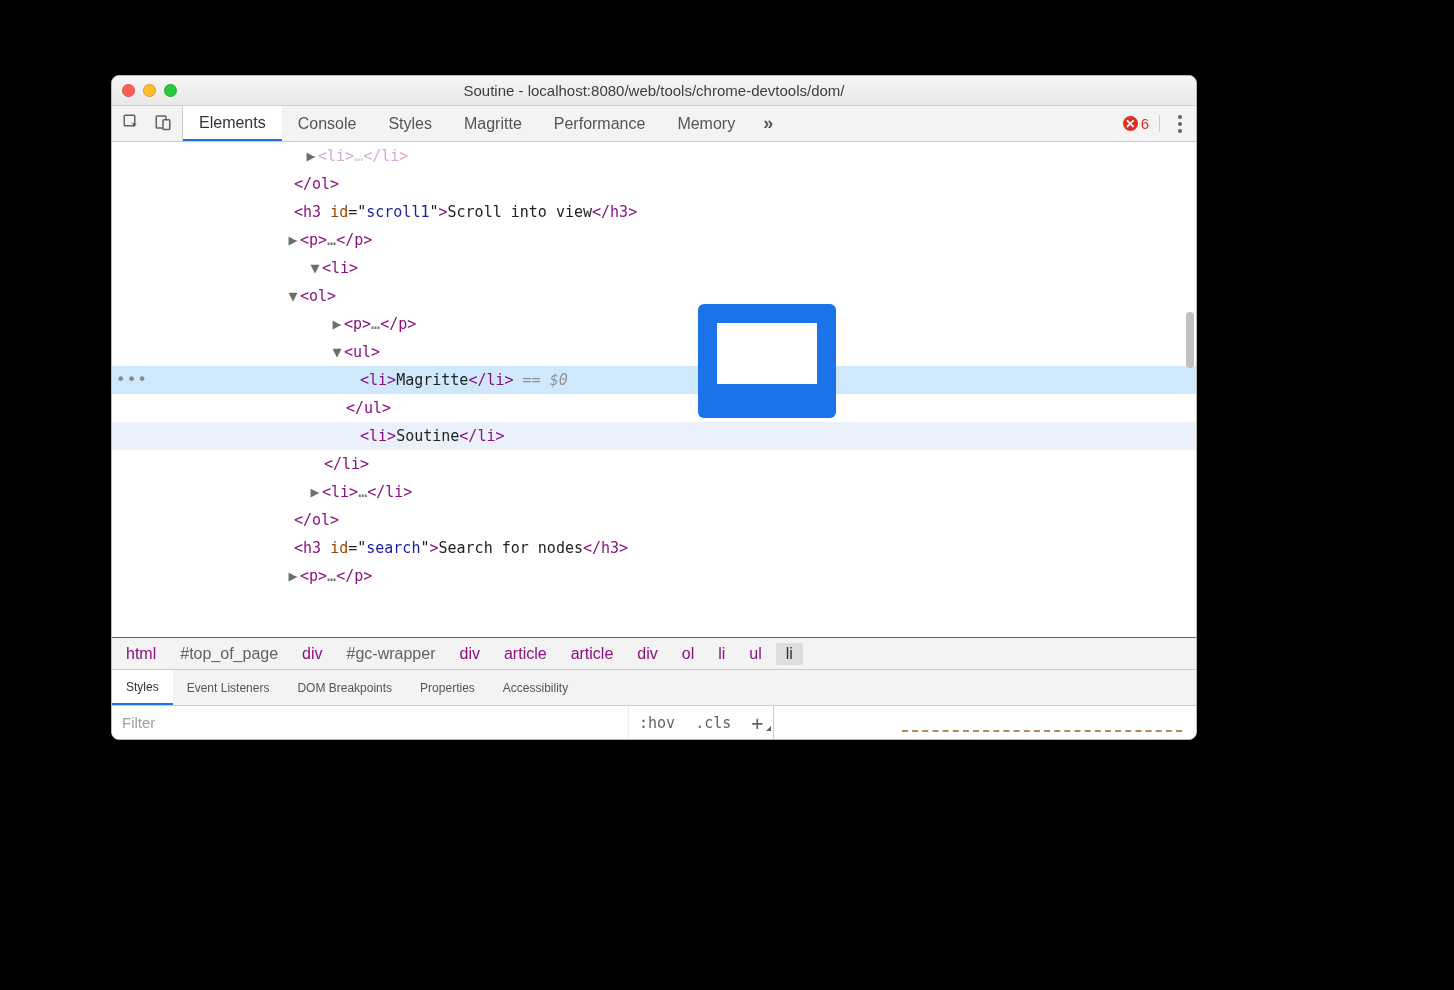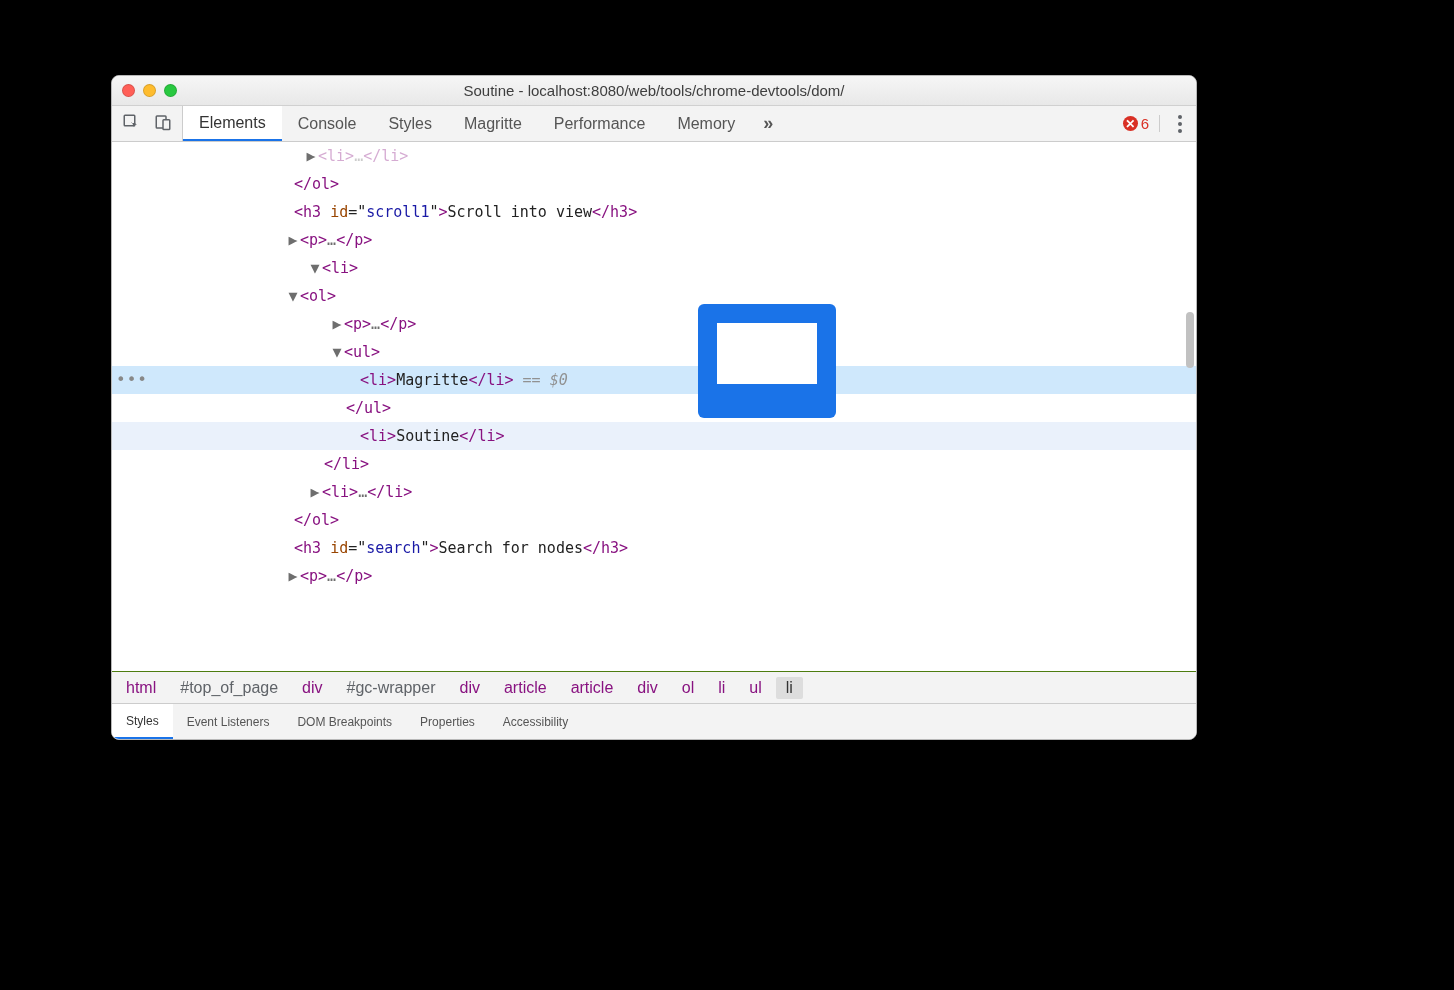--- a/index.html
+++ b/index.html
@@ -234,13 +234,27 @@
     </div>
 
   <div class="subtabs">
     <div class="subtab active">Styles</div>
     <div class="subtab">Event Listeners</div>
     <div class="subtab">DOM Breakpoints</div>
     <div class="subtab">Properties</div>
     <div class="subtab">Accessibility</div>
   </div>
 
+  <div class="filter-row">
+    <input class="filter-input" placeholder="Filter" style="">
+    <div class="filter-btns">
+      <div class="fbtn">:hov</div>
+      <div class="fbtn">.cls</div>
+      <div class="fbtn plus">
+        <span>+</span>
+        <span class="corner"></span>
+      </div>
+    </div>
+    <div class="right-pane-divider">
+      <div class="dashed-box"></div>
+    </div>
+  </div>
 </div>
 
 </body></html>

